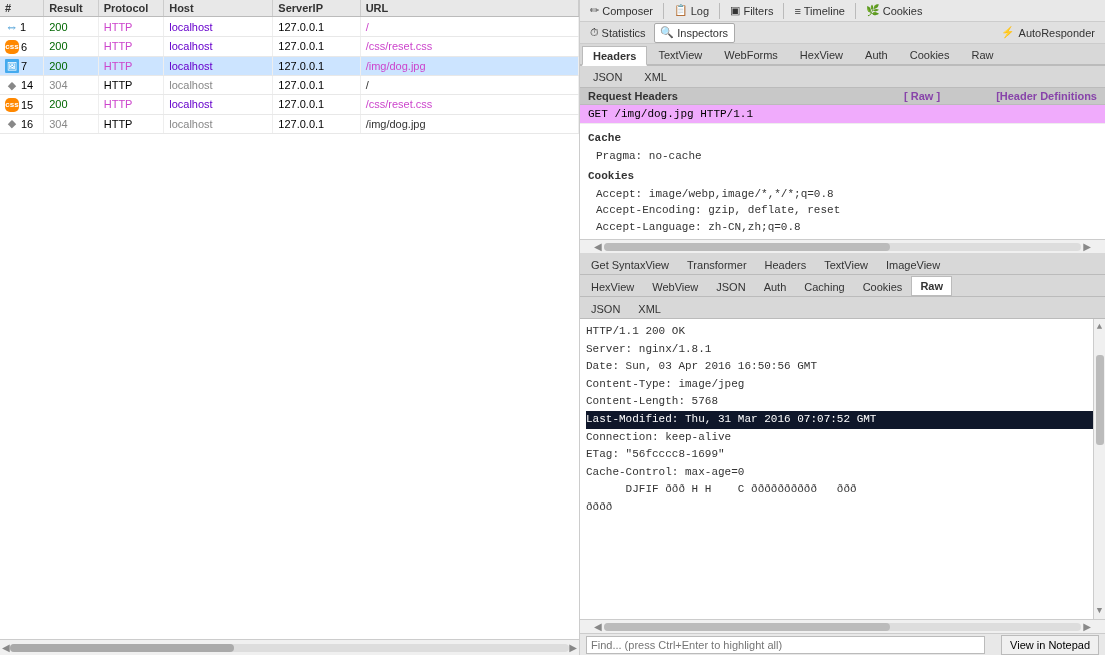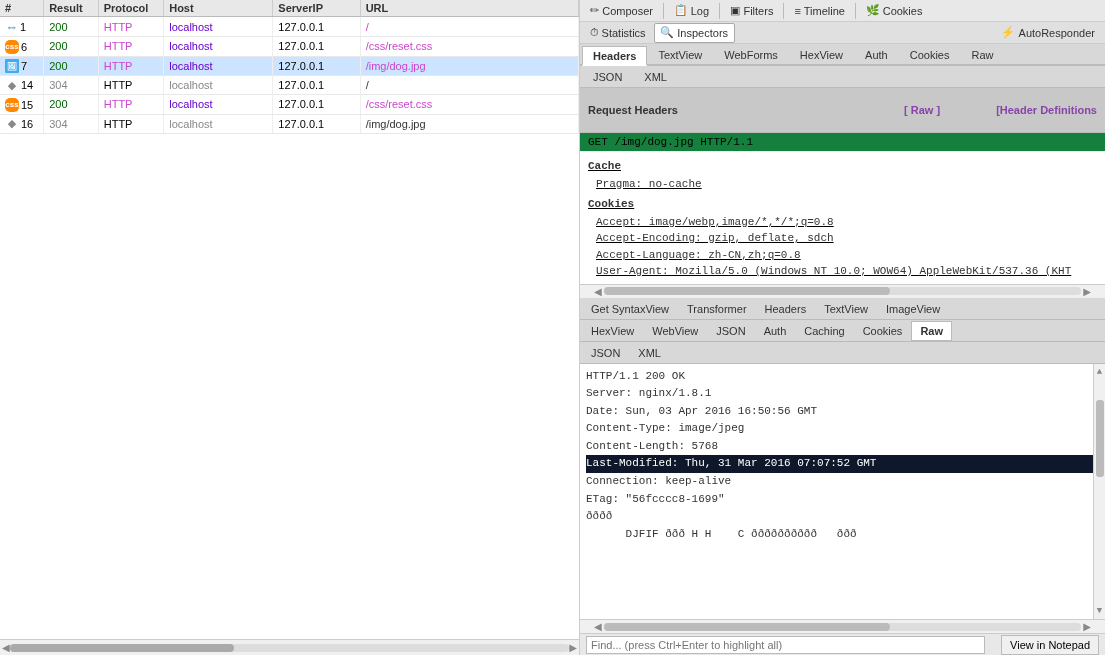--- a/index.html
+++ b/index.html
@@ -51,27 +51,27 @@
 
     .toolbar2 { display: flex; align-items: center; background: #e0e0e0; border-bottom: 1px solid #ccc; height: 22px; padding: 0 4px; gap: 2px; }
 
     
     .tabs-row { display: flex; align-items: flex-end; background: #d8d8d8; border-bottom: 2px solid #bbb; height: 22px; padding: 0 2px; }
     .tab { padding: 2px 10px; font-size: 11px; cursor: pointer; border: 1px solid transparent; border-bottom: none; background: transparent; color: #333; height: 20px; display: flex; align-items: center; }
     .tab.active { background: #fff; border: 1px solid #bbb; border-bottom: 2px solid #fff; margin-bottom: -2px; font-weight: bold; }
 
     
     .request-section { background: #fff; flex: 0 0 auto; overflow: hidden; }
-    .section-header { background: #c8c8c8; padding: 16px 8px; font-weight: bold; font-size: 11px; display: flex; justify-content: space-between; align-items: center; border-bottom: 1px solid #bbb; }
+    .section-header { background: #c8c8c8; padding: 2px 8px; font-weight: bold; font-size: 11px; display: flex; justify-content: space-between; align-items: center; border-bottom: 1px solid #bbb; }
     .section-header-links { color: #8844aa; font-size: 11px; display: flex; gap: 8px; }
     .section-header-link { cursor: pointer; margin-left: 48px; }
 
-    .request-line { font-family: 'Courier New', monospace; font-size: 11px; padding: 3px 8px; background: #15803d; border-bottom: 1px solid #eee; }
-
-    .headers-content { padding: 2px 24px 4px 8px; font-family: 'Courier New', monospace; font-size: 11px; line-height: 1.5; text-decoration: underline; }
+    .request-line { font-family: 'Courier New', monospace; font-size: 11px; padding: 3px 8px; background: #f0abfc; border-bottom: 1px solid #eee; }
+
+    .headers-content { padding: 2px 24px 4px 8px; font-family: 'Courier New', monospace; font-size: 11px; line-height: 1.5; }
     .header-group-title { font-weight: bold; color: #333; margin-top: 4px; margin-bottom: 1px; }
     .header-line { color: #333; padding-left: 8px; }
 
     .req-scroll-area { overflow: hidden; max-height: 180px; position: relative; }
 
     
     .hscroll { height: 14px; background: #f0f0f0; border-top: 1px solid #ccc; display: flex; align-items: center; padding: 0 14px; }
     .hscroll-track { flex: 1; height: 8px; background: #ddd; border-radius: 4px; }
     .hscroll-thumb { width: 60%; height: 8px; background: #bbb; border-radius: 4px; }
     .hscroll-left { font-size: 10px; color: #888; margin-right: 2px; cursor: pointer; }
@@ -262,23 +262,22 @@
           <span class="section-header-link" style="color:#8844aa;">[Header Definitions</span>
         </div>
       </div>
       <div class="request-line">GET /img/dog.jpg HTTP/1.1</div>
       <div class="req-scroll-area">
         <div class="headers-content">
           <div class="header-group-title">Cache</div>
           <div class="header-line">Pragma: no-cache</div>
           <div class="header-group-title">Cookies</div>
           <div class="header-line">Accept: image/webp,image/*,*/*;q=0.8</div>
-          <div class="header-line">Accept-Encoding: gzip, deflate, sdch</div>
+          <div class="header-line">Accept-Encoding: gzip, deflate, reset</div>
           <div class="header-line">Accept-Language: zh-CN,zh;q=0.8</div>
-          <div class="header-line">User-Agent: Mozilla/5.0 (Windows NT 10.0; WOW64) AppleWebKit/537.36 (KHT</div>
         </div>
       </div>
     </div>
 
     <div class="hscroll">
       <span class="hscroll-left">◀</span>
       <div class="hscroll-track">
         <div class="hscroll-thumb"></div>
       </div>
       <span class="hscroll-right">▶</span>
@@ -309,23 +308,24 @@
 
     <div class="response-body" id="response-body-content" style="position:relative;">
       <div class="response-line">HTTP/1.1 200 OK</div>
         <div class="response-line">Server: nginx/1.8.1</div>
         <div class="response-line">Date: Sun, 03 Apr 2016 16:50:56 GMT</div>
         <div class="response-line">Content-Type: image/jpeg</div>
         <div class="response-line">Content-Length: 5768</div>
         <div class="response-line highlighted">Last-Modified: Thu, 31 Mar 2016 07:07:52 GMT</div>
         <div class="response-line">Connection: keep-alive</div>
         <div class="response-line">ETag: "56fcccc8-1699"</div>
+        <div class="response-line">Cache-Control: max-age=0</div>
         <div class="response-line"></div>
+        <div class="response-line">      DJFIF ððð H H    C ðððððððððð   ððð</div>
         <div class="response-line">ðððð</div>
-        <div class="response-line">      DJFIF ððð H H    C ðððððððððð   ððð</div>
         <div class="vscroll">
         <span class="vscroll-up">▲</span>
         <div class="vscroll-thumb"></div>
         <span class="vscroll-down">▼</span>
       </div>
     </div>
 
     <div class="hscroll">
       <span class="hscroll-left">◀</span>
       <div class="hscroll-track">

